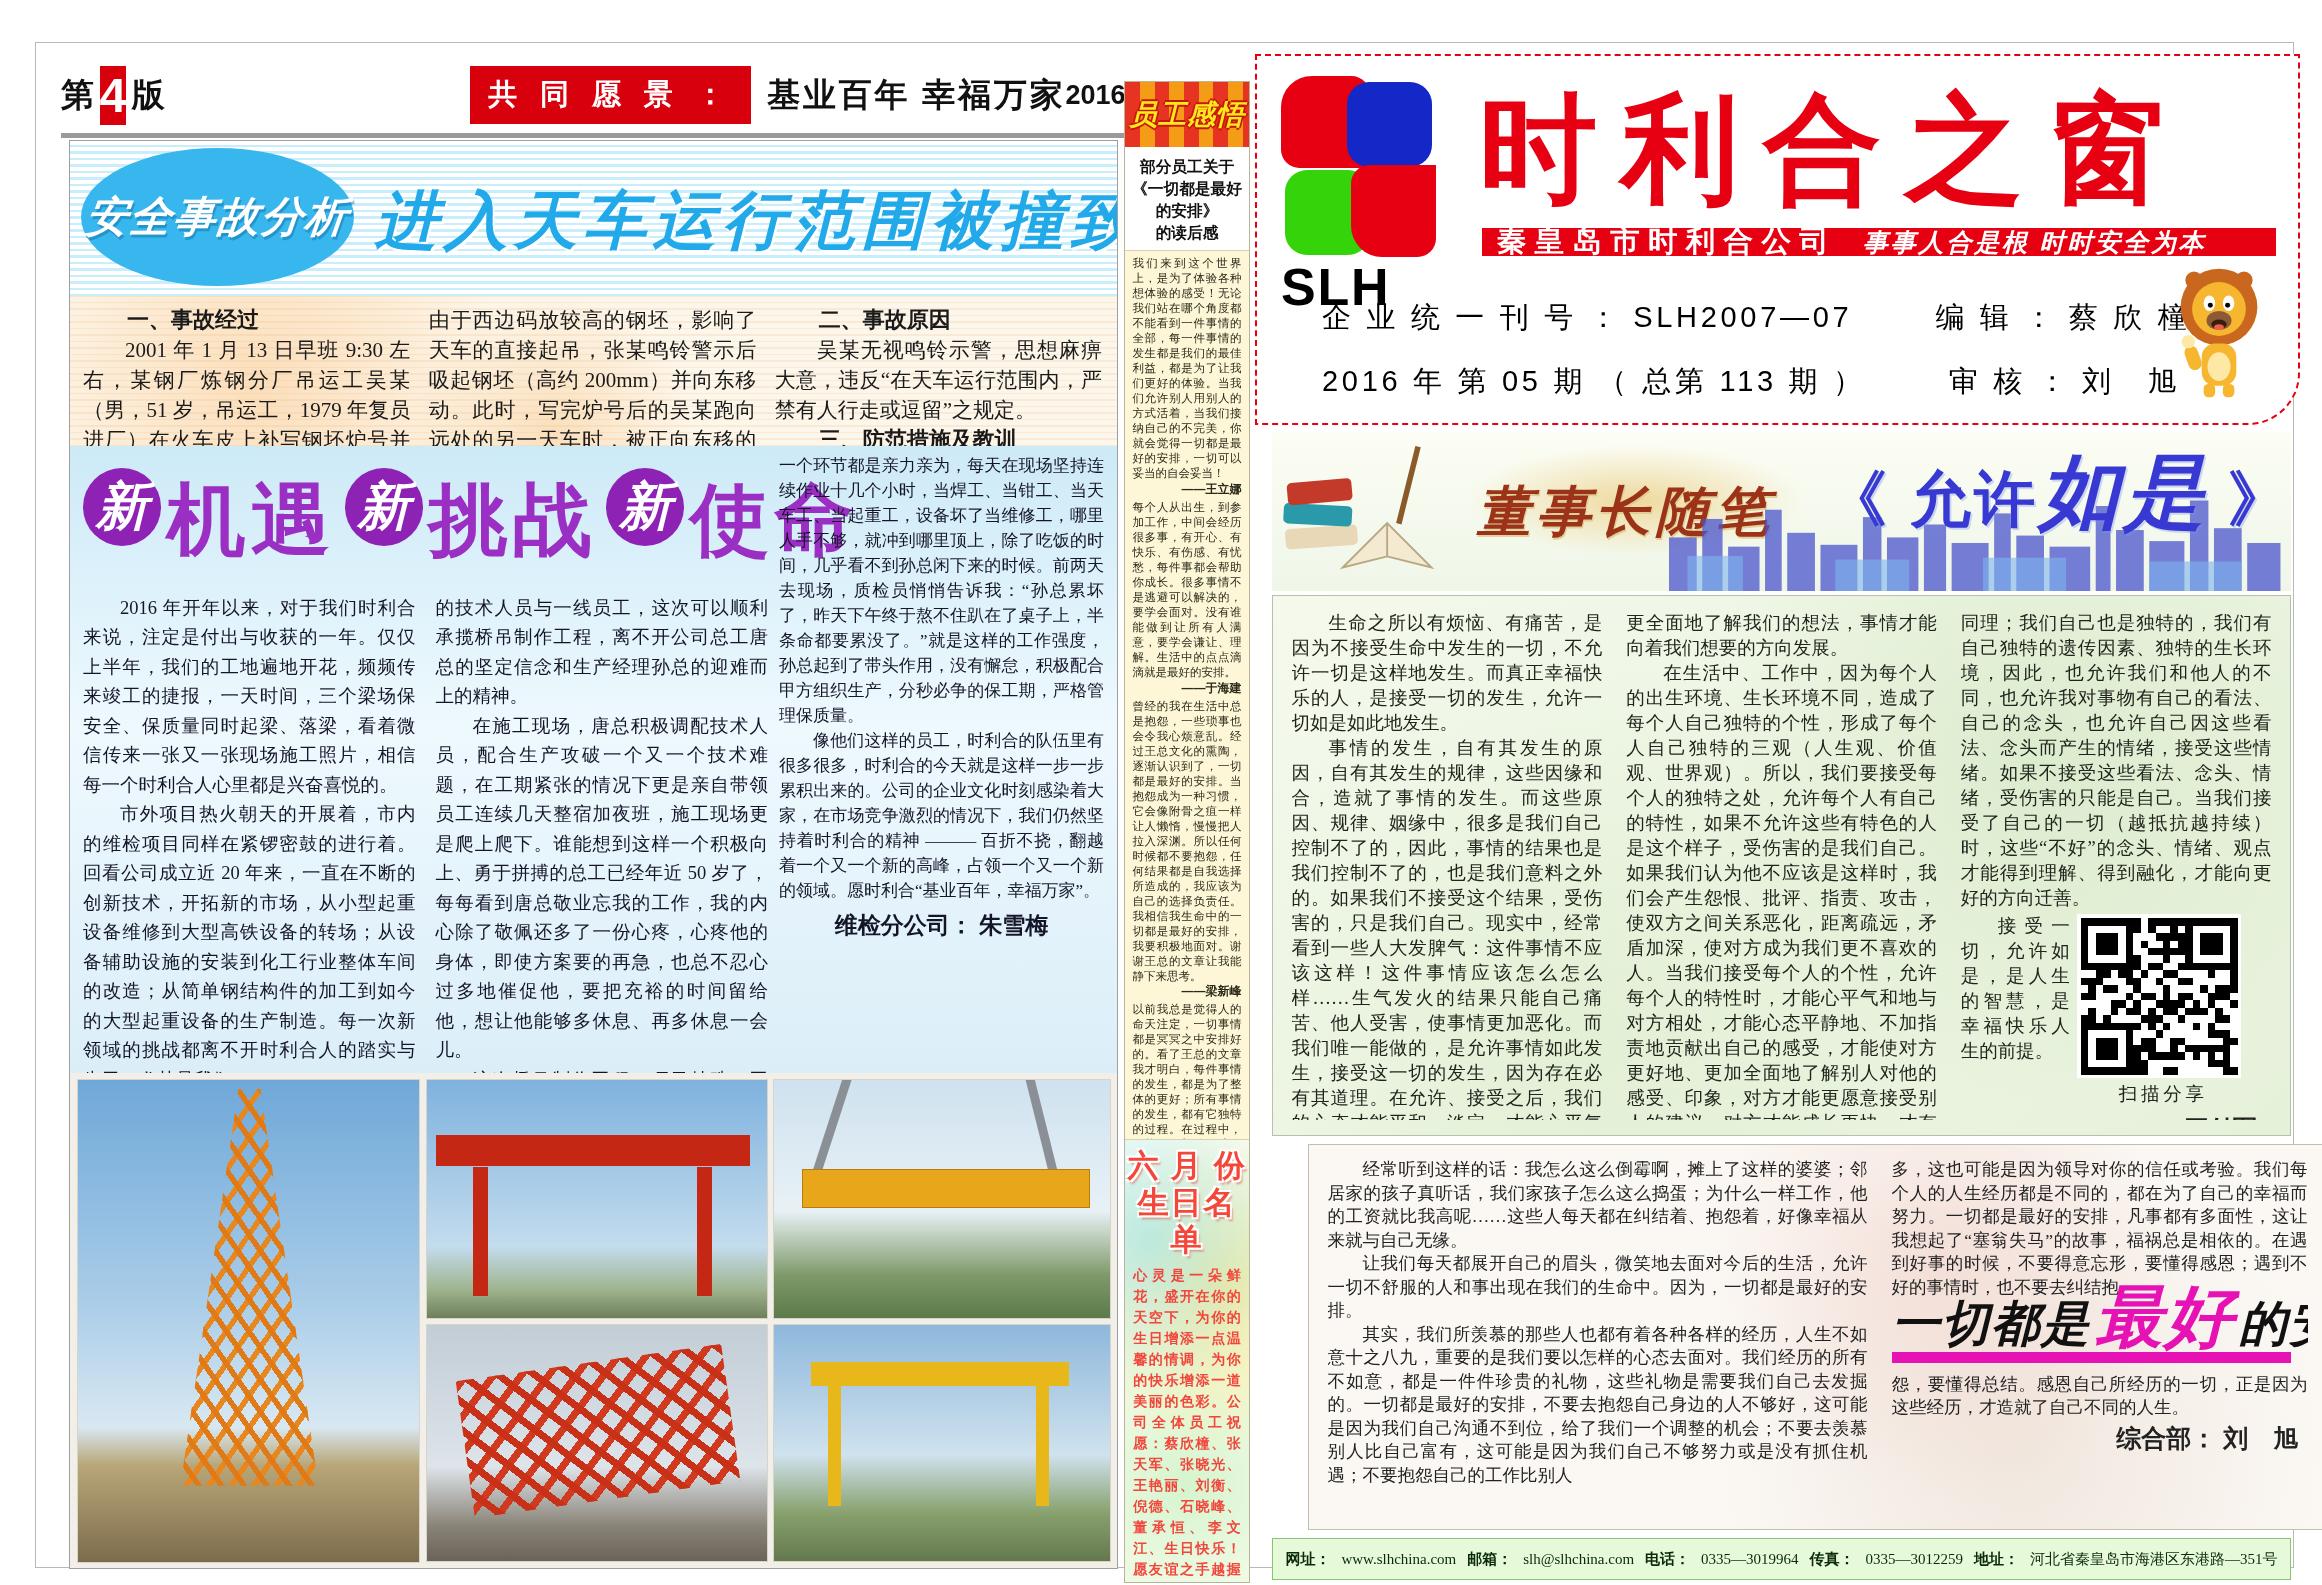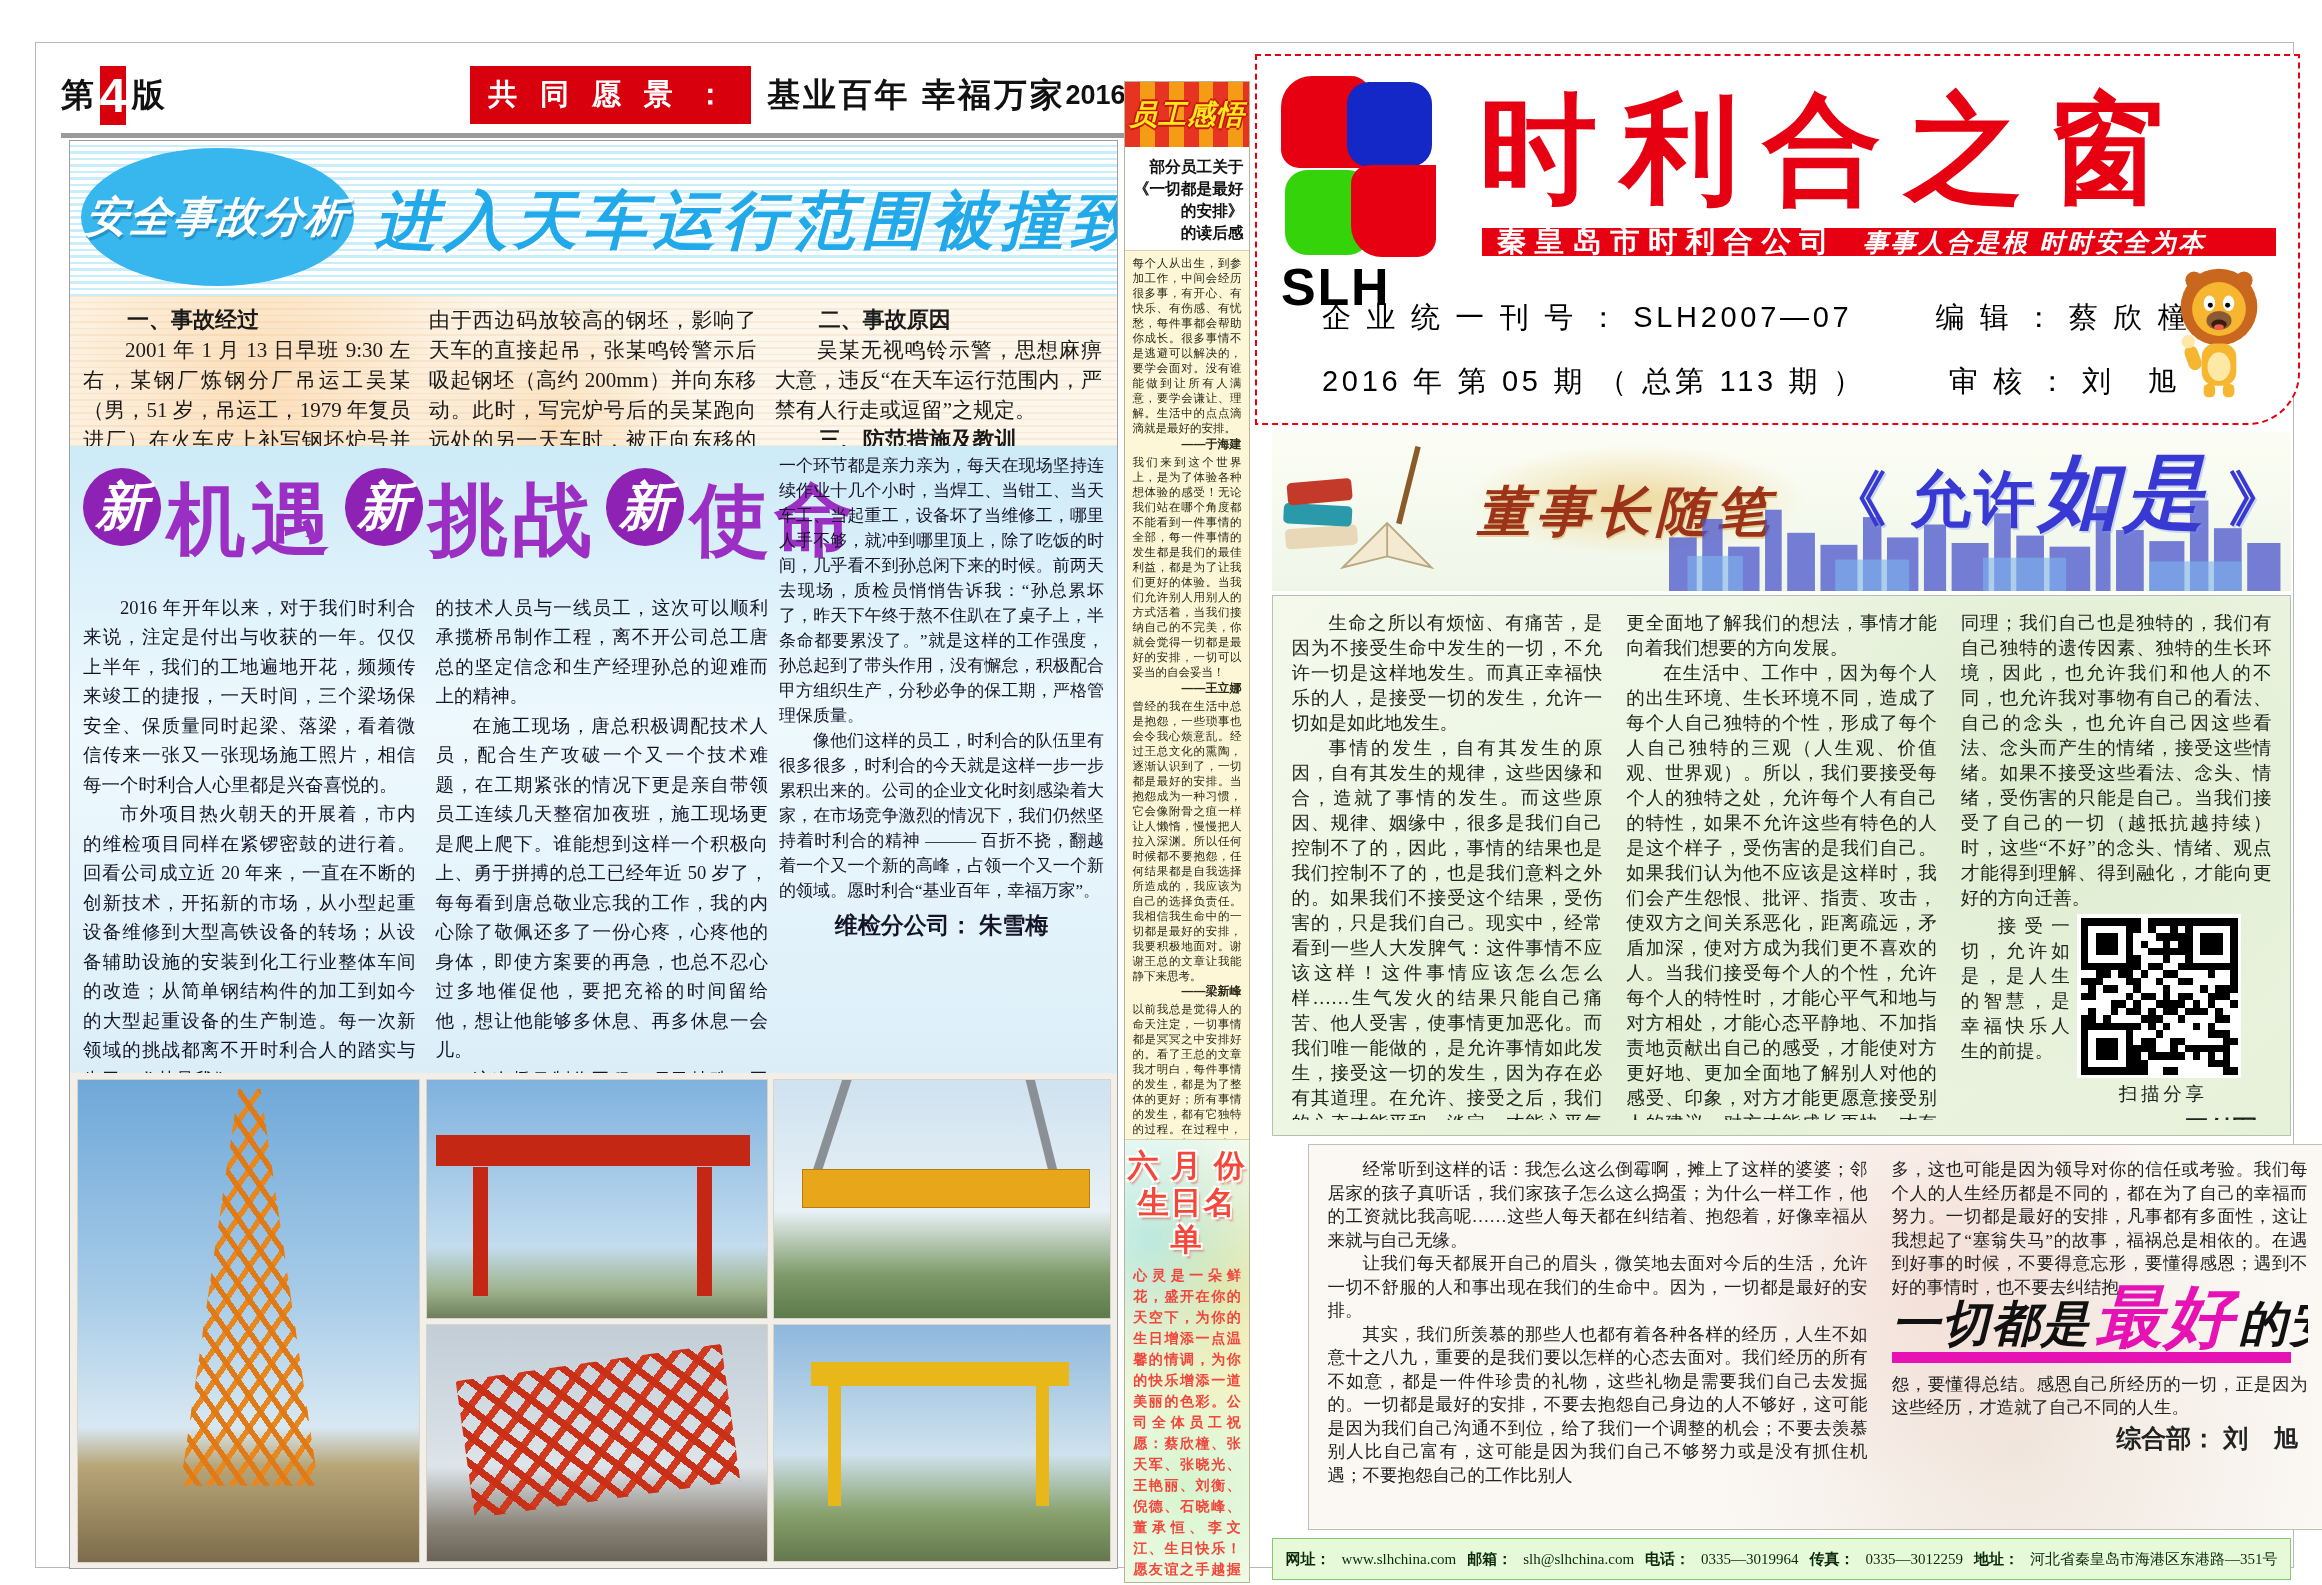--- a/index.html
+++ b/index.html
@@ -73,21 +73,21 @@
   .ph-d{left:703px;top:251px;width:336px;height:236px;background:linear-gradient(180deg,#8fb8dc,#cfe2ee 55%,#87a06c 80%,#64784e 100%);}
   .ph-d .gantry{position:absolute;left:37px;top:37px;width:258px;height:24px;background:#e8b81a;}
   .ph-d .gl{position:absolute;left:54px;top:61px;width:13px;height:120px;background:#e8b81a;}
   .ph-d .gr{position:absolute;right:61px;top:61px;width:13px;height:120px;background:#e8b81a;}
 
   
   .rail{position:absolute;left:1124px;top:81px;width:124px;height:1500px;background:#fdf7d8;border:1.4px solid #b9b39a;overflow:hidden;}
   .rail-badge{height:65px;background:repeating-linear-gradient(90deg,#e63322 0 14.8px,#f59c16 14.8px 29.5px);display:flex;align-items:center;justify-content:center;}
   .rail-badge span{color:#ffe91e;font-size:28px;font-weight:bold;font-style:italic;letter-spacing:0.9px;white-space:nowrap;
      text-shadow:-1.8px 0 #c41808,1.8px 0 #c41808,0 -1.8px #c41808,0 1.8px #c41808;}
-  .rail-title{padding:9.2px 5.5px 5.5px;background:#ffffff;text-align:right;font-weight:bold;font-size:15.7px;line-height:22px;color:#111;border-bottom:0.9px solid #d8d2b0;}
+  .rail-title{padding:9.2px 5.5px 5.5px;background:#ffffff;text-align:center;font-weight:bold;font-size:15.7px;line-height:22px;color:#111;border-bottom:0.9px solid #d8d2b0;}
   .rail-essays{padding:5.5px 7.4px;font-family:"Liberation Serif","DejaVu Serif",serif;font-size:11.5px;line-height:15px;color:#2a2a18;text-align:justify;height:877px;overflow:hidden;}
   .rail-author{font-weight:bold;text-align:right;font-family:"Liberation Sans","DejaVu Sans",sans-serif;font-size:12px;margin:0.9px 0 2.8px;}
   .bday{border-top:0.9px solid #d8d2b0;background:
      radial-gradient(circle at 20% 20%,rgba(124,220,240,.5),transparent 40%),
      radial-gradient(circle at 80% 30%,rgba(250,220,90,.55),transparent 45%),
      radial-gradient(circle at 50% 70%,rgba(150,230,150,.4),transparent 50%),#fffef2;
      text-align:center;padding:7.4px 0 3.7px;}
   .bday-line{font-size:31px;font-weight:bold;color:#f4473a;letter-spacing:1.8px;line-height:37px;
      text-shadow:-1.8px -1.8px 0 #fff,1.8px -1.8px 0 #fff,-1.8px 1.8px 0 #fff,1.8px 1.8px 0 #fff,2.8px 3.7px 1.8px rgba(230,80,60,.5);}
   .bday-text{padding:7.4px 8.3px;color:#f2463c;font-size:14px;line-height:21px;font-weight:bold;text-align:justify;}
@@ -252,22 +252,22 @@
 <div class="rail">
   <div class="rail-badge">
     <span>员工感悟</span>
   </div>
   <div class="rail-title">
     <div>部分员工关于</div>
     <div>《一切都是最好的安排》</div>
     <div>的读后感</div>
   </div>
   <div class="rail-essays">
+    <div><span>我们来到这个世界上，是为了体验各种想体验的感受！无论我们站在哪个角度都不能看到一件事情的全部，每一件事情的发生都是我们的最佳利益，都是为了让我们更好的体验。当我们允许别人用别人的方式活着，当我们接纳自己的不完美，你就会觉得一切都是最好的安排，一切可以妥当的自会妥当！</span><div class="rail-author">——王立娜</div></div>
     <div><span>每个人从出生，到参加工作，中间会经历很多事，有开心、有快乐、有伤感、有忧愁，每件事都会帮助你成长。很多事情不是逃避可以解决的，要学会面对。没有谁能做到让所有人满意，要学会谦让、理解。生活中的点点滴滴就是最好的安排。</span><div class="rail-author">——于海建</div></div>
-    <div><span>我们来到这个世界上，是为了体验各种想体验的感受！无论我们站在哪个角度都不能看到一件事情的全部，每一件事情的发生都是我们的最佳利益，都是为了让我们更好的体验。当我们允许别人用别人的方式活着，当我们接纳自己的不完美，你就会觉得一切都是最好的安排，一切可以妥当的自会妥当！</span><div class="rail-author">——王立娜</div></div>
     <div><span>曾经的我在生活中总是抱怨，一些琐事也会令我心烦意乱。经过王总文化的熏陶，逐渐认识到了，一切都是最好的安排。当抱怨成为一种习惯，它会像附骨之疽一样让人懒惰，慢慢把人拉入深渊。所以任何时候都不要抱怨，任何结果都是自我选择所造成的，我应该为自己的选择负责任。我相信我生命中的一切都是最好的安排，我要积极地面对。谢谢王总的文章让我能静下来思考。</span><div class="rail-author">——梁新峰</div></div>
     <div><span>以前我总是觉得人的命天注定，一切事情都是冥冥之中安排好的。看了王总的文章我才明白，每件事情的发生，都是为了整体的更好；所有事情的发生，都有它独特的过程。在过程中，可能会使部分人或全部人不舒服，甚至产生痛苦，只有我们调整了、顺应了这个变化过程，我们及周围的一切才会越来越好。因此，这些“不舒服”“痛苦”都是为了我们的更加美好而发生的。</span></div>
   </div>
   <div class="bday">
     <div class="bday-line">六 月 份</div>
     <div class="bday-line">生日名单</div>
     <div class="bday-text">心灵是一朵鲜花，盛开在你的天空下，为你的生日增添一点温馨的情调，为你的快乐增添一道美丽的色彩。公司全体员工祝愿：蔡欣橦、张天军、张晓光、王艳丽、刘衡、倪德、石晓峰、董承恒、李文江、生日快乐！愿友谊之手越握越紧，让相连的心俞靠俞近！</div>
   </div>
 </div>
 

